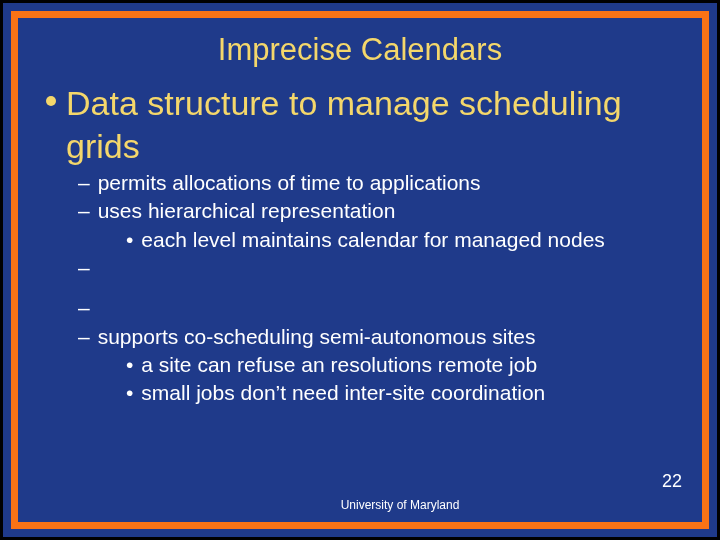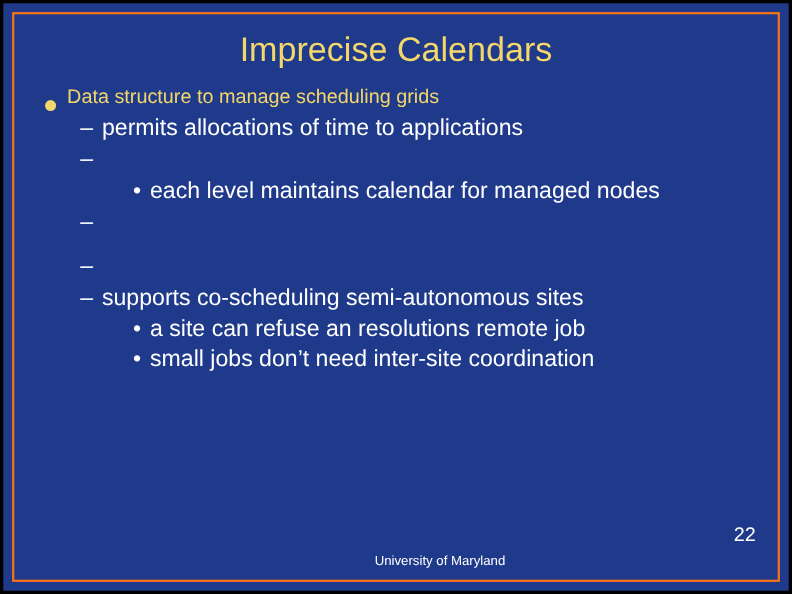--- a/index.html
+++ b/index.html
@@ -18,21 +18,21 @@
     height: 540px;
     background: #1f3a8a;
     border: 3px solid #000;
     padding: 8px;
     position: relative;
   }
   .inner {
     box-sizing: border-box;
     width: 100%;
     height: 100%;
-    border: 2px solid #f97316;
+    border: 7px solid #f97316;
     position: relative;
     padding: 10px 28px 28px 28px;
   }
   .title {
     text-align: center;
     color: #f4d76b;
     font-size: 31px;
     margin: 4px 0 14px 0;
     font-weight: normal;
   }
@@ -48,21 +48,21 @@
     width: 10px;
     height: 10px;
     border-radius: 50%;
     background: #f4d76b;
     margin-top: 14px;
     margin-right: 10px;
     flex: 0 0 auto;
   }
   .top-text {
     color: #f4d76b;
-    font-size: 18px;
+    font-size: 34px;
     line-height: 1.25;
   }
   .sub-list {
     margin: 0 0 12px 32px;
   }
   .sub-item {
     display: flex;
     align-items: flex-start;
     color: #ffffff;
     font-size: 21px;
@@ -118,20 +118,21 @@
         <div class="top-bullet"></div>
         <div class="top-text">Data structure to manage scheduling grids</div>
       </div>
       <div class="sub-list">
         <div class="sub-item">
           <span class="sub-dash">–</span>
           <span>permits allocations of time to applications</span>
         </div>
         <div class="sub-item">
           <span class="sub-dash">–</span>
+          <span>uses hierarchical representation</span>
         </div>
         <div class="sub-sub-item">
           <span class="dot">•</span>
           <span>each level maintains calendar for managed nodes</span>
         </div>
         <div class="sub-item">
           <span class="sub-dash">–</span>
         </div>
       </div>
 

